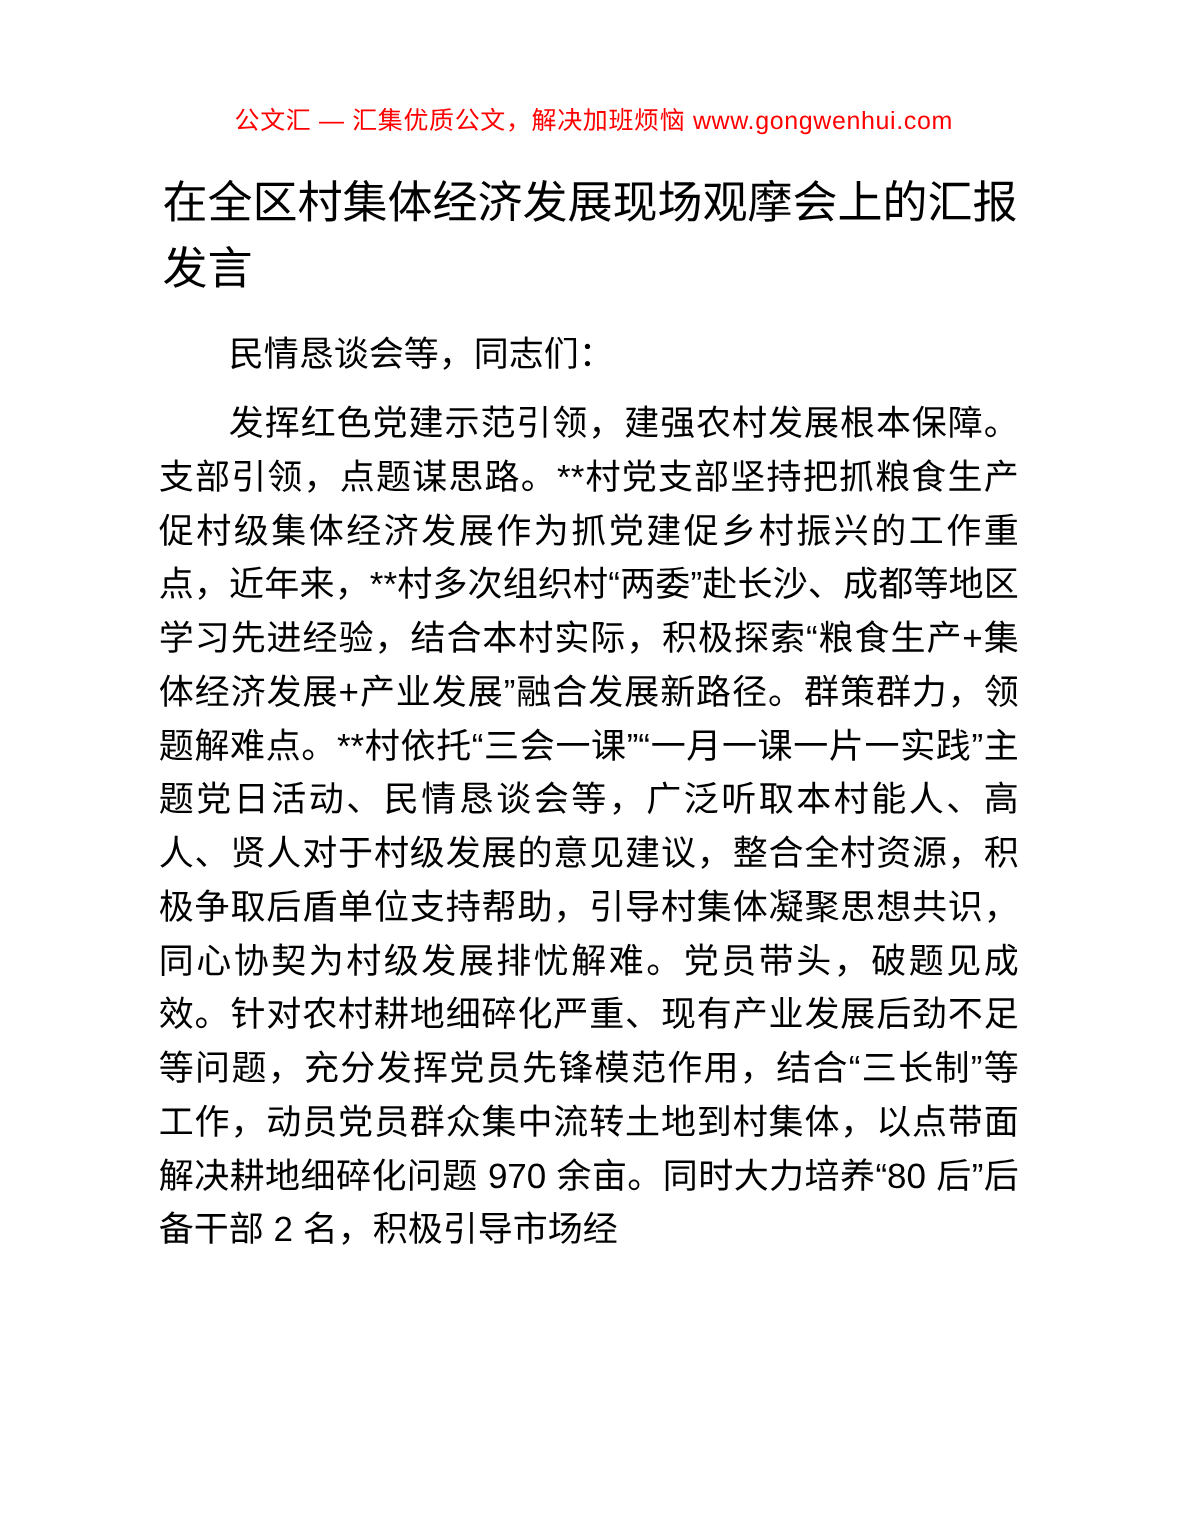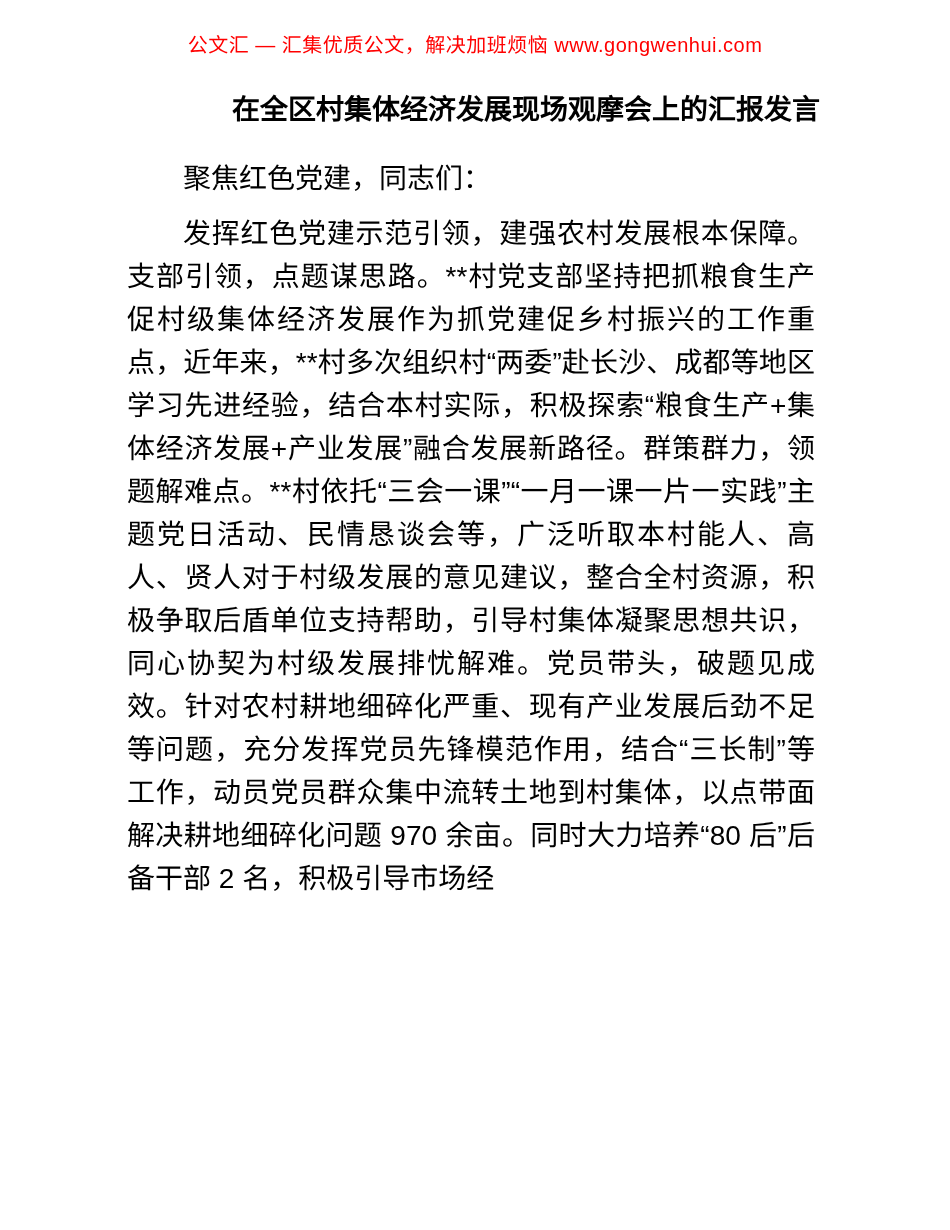--- a/index.html
+++ b/index.html
@@ -12,34 +12,34 @@
   .page {
     position: relative;
     width: 950px;
     height: 1230px;
     margin: 0 auto;
     background: #ffffff;
     overflow: hidden;
     color: #000000;
   }
   .doc-header {
-    padding-top: 32px;
+    padding-top: 84px;
     text-align: center;
     font-size: 20px;
     line-height: 26px;
     letter-spacing: 0.5px;
     
   }
   .doc-title {
     width: 690px;
     margin: 25px auto 0;
-    text-align: right;
-    font-size: 28px;
+    text-align: left;
+    font-size: 36px;
     line-height: 53px;
-    font-weight: 700;
+    font-weight: 400;
     color: #000000;
   }
   .doc-body {
     width: 688px;
     margin: 21px 0 0 127px;
     font-size: 28px;
     line-height: 43px;
     text-align: justify;
     color: #000000;
     word-break: break-word;
@@ -55,17 +55,17 @@
 </head>
 <body>
 
 <div class="page">
 
   <div class="doc-header" style="color: rgb(255, 0, 0);">公文汇 — 汇集优质公文，解决加班烦恼 www.gongwenhui.com</div>
 
   <h1 class="doc-title">在全区村集体经济发展现场观摩会上的汇报发言</h1>
 
   <div class="doc-body">
-    <p>聚焦红色党建，同志们：</p>
+    <p>民情恳谈会等，同志们：</p>
     <p>发挥红色党建示范引领，建强农村发展根本保障。支部引领，点题谋思路。**村党支部坚持把抓粮食生产促村级集体经济发展作为抓党建促乡村振兴的工作重点，近年来，**村多次组织村“两委”赴长沙、成都等地区学习先进经验，结合本村实际，积极探索“粮食生产+集体经济发展+产业发展”融合发展新路径。群策群力，领题解难点。**村依托“三会一课”“一月一课一片一实践”主题党日活动、民情恳谈会等，广泛听取本村能人、高人、贤人对于村级发展的意见建议，整合全村资源，积极争取后盾单位支持帮助，引导村集体凝聚思想共识，同心协契为村级发展排忧解难。党员带头，破题见成效。针对农村耕地细碎化严重、现有产业发展后劲不足等问题，充分发挥党员先锋模范作用，结合“三长制”等工作，动员党员群众集中流转土地到村集体，以点带面解决耕地细碎化问题 970 余亩。同时大力培养“80 后”后备干部 2 名，积极引导市场经</p>
   </div>
 
 </div>
 
 </body></html>

